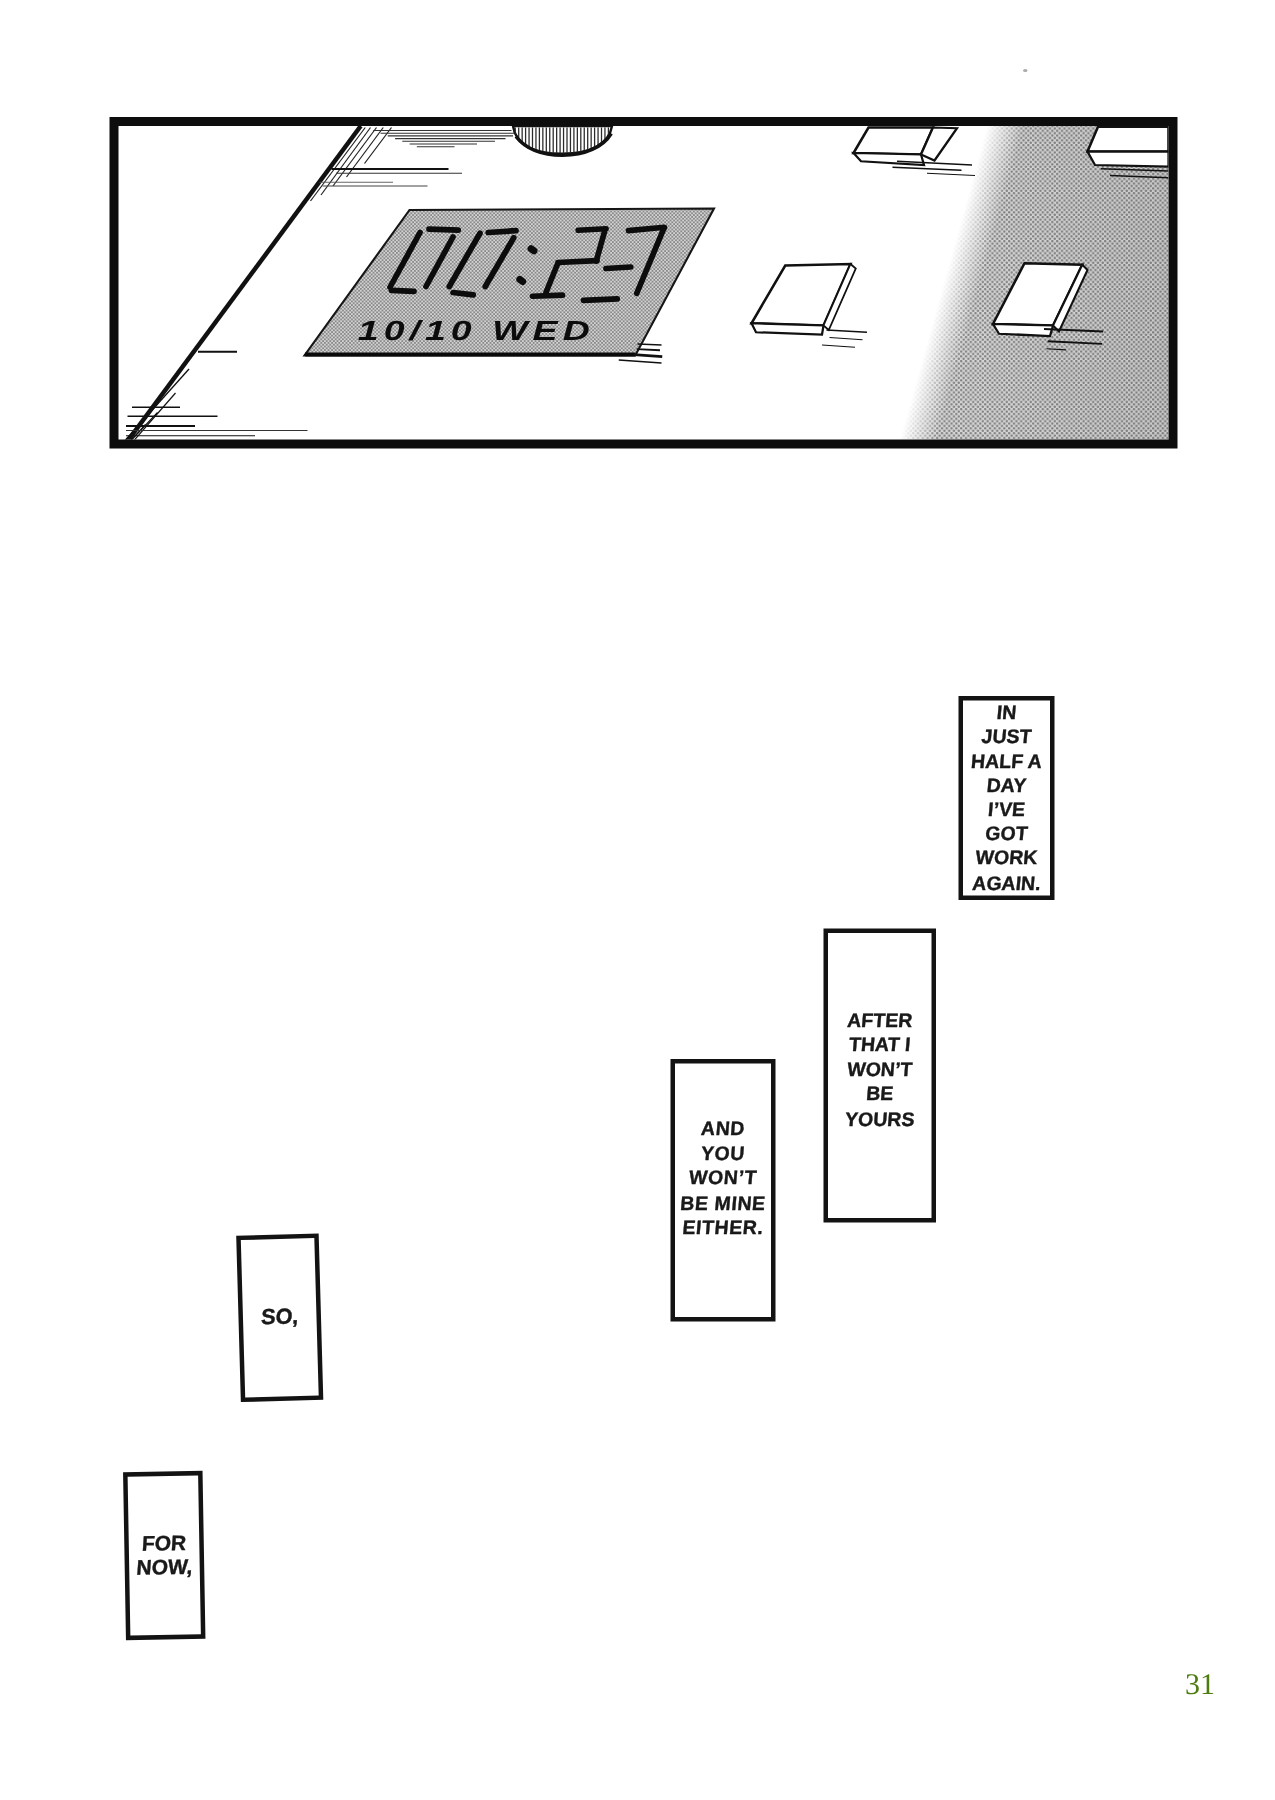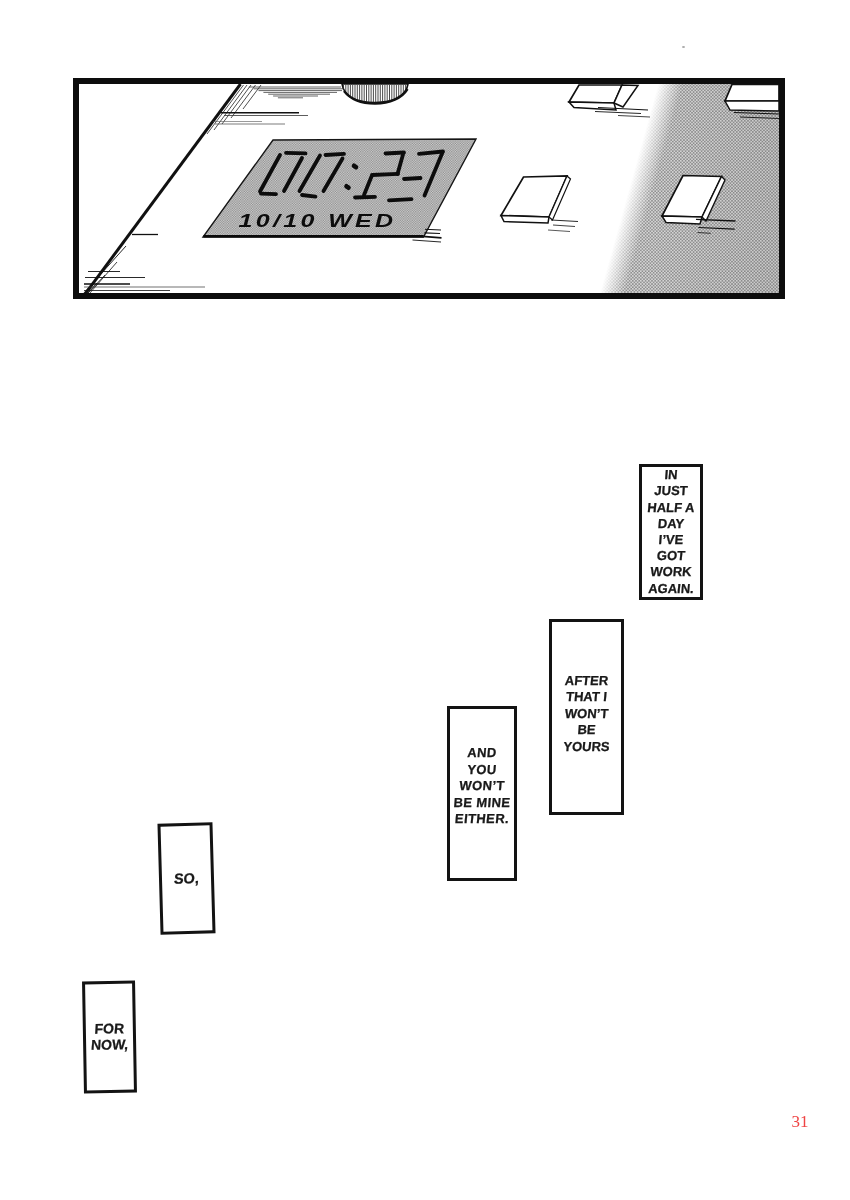--- a/index.html
+++ b/index.html
@@ -224,13 +224,13 @@
     </div>
 </div>
 
 <div class="cap" style="left:83px;top:981px;width:53px;height:112px;font-size:14px;line-height:15.6px;border-width:3.5px;transform:rotate(-1deg);">
   <div class="t" style="transform:translateY(0.5px);">
       <div>FOR</div>
       <div>NOW,</div>
     </div>
 </div>
 
-<div style="position:absolute;left:782px;top:1112px;width:36px;text-align:center;font-family:'Liberation Serif',serif;font-size:17px;color:#ef4444;">31</div>
+<div style="position:absolute;left:782px;top:1112px;width:36px;text-align:center;font-family:'Liberation Serif',serif;font-size:20px;color:#4d7c0f;">31</div>
 
 </body></html>

